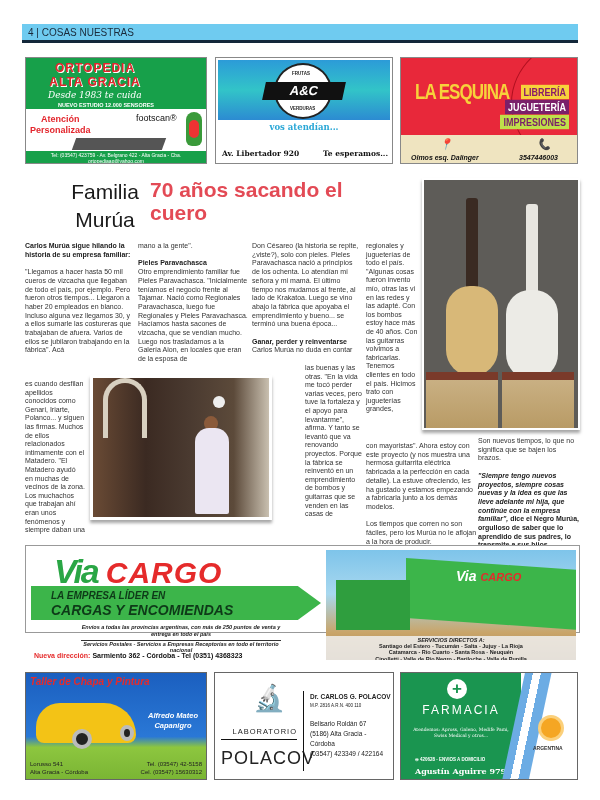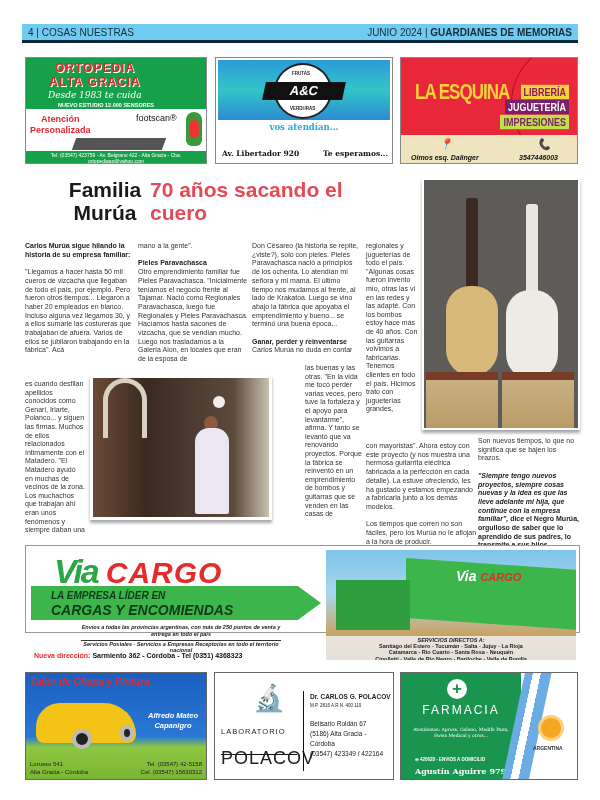--- a/index.html
+++ b/index.html
@@ -30,21 +30,21 @@
 #ad-ac .ve{position:absolute;left:74px;top:48px;font-size:4.5px;font-weight:bold}
 #ad-ac .slogan{position:absolute;left:0;top:64px;width:100%;text-align:center;color:#2aa7d6;font-family:"DejaVu Serif",serif;font-weight:bold;font-size:8.5px;line-height:11px}
 #ad-ac .bot{position:absolute;left:6px;top:91px;width:166px;display:flex;justify-content:space-between;font-family:"DejaVu Serif",serif;font-weight:bold;font-size:7.5px;color:#111}
 #ad-esq{left:400px;top:57px;width:178px;height:107px;background:#e8283a}
 #ad-esq .logo{position:absolute;left:14px;top:24px;font-weight:bold;font-size:17px;color:#f7d23b;letter-spacing:-1px;transform:scaleY(1.3)}
 #ad-esq .arc{position:absolute;left:110px;top:-20px;width:140px;height:130px;border-radius:50%;border:1px solid #b01020;background:#ea2a3c}
 #ad-esq .lb{position:absolute;right:8px;font-weight:bold;font-size:9px;padding:1px 3px;transform:scaleY(1.2)}
 #ad-esq .bot{position:absolute;left:0;top:77px;width:100%;height:30px;background:#efe4c0;font-size:7px;font-style:italic;font-weight:bold;color:#111}
 #ad-esq .pin,#ad-esq .ph{position:absolute;top:3px;font-size:11px}
 
-#t-fam{left:60px;top:178px;width:90px;font-weight:bold;font-size:21px;line-height:23px;text-align:center;color:#1a1a1a}
+#t-fam{left:60px;top:178px;width:90px;font-weight:normal;font-size:21px;line-height:28px;text-align:center;color:#1a1a1a}
 #t-main{left:150px;top:178px;width:220px;font-weight:bold;font-size:21px;line-height:23px;text-align:left;color:#e34a55}
 
 .col{font-size:7px;line-height:8.7px;color:#333;position:absolute}
 .col p{margin-bottom:8.7px}
 .col b{font-weight:bold;color:#222}
 .col .it{font-style:italic;font-weight:bold}
 
 #ph-shop{left:90px;top:375px;width:182px;height:145px;background:#fff;box-shadow:0 3px 3px rgba(0,0,0,.35);padding:3px}
 #ph-shop .in{width:100%;height:100%;background:linear-gradient(90deg,#6a4b35,#3b2a22 30%,#4a3a30 55%,#5c4a3a 80%,#c9c0b0);position:relative;overflow:hidden}
 #ph-shop .lady{position:absolute;left:102px;top:50px;width:34px;height:86px;background:#ebe6f2;border-radius:14px 14px 2px 2px}
@@ -75,21 +75,21 @@
 #ad-via .sd{position:absolute;left:0;top:86px;width:100%;background:rgba(240,240,240,.85);text-align:center;font-weight:bold;font-size:5.5px;line-height:6.2px;padding:1px}
 #ad-taller{left:25px;top:672px;width:182px;height:108px;background:linear-gradient(#1b5fbf,#2a78d6 60%,#8dc63f 70%,#7ab534);border:1px solid #666}
 #ad-taller .t{position:absolute;left:4px;top:3px;font-style:italic;font-weight:bold;font-size:10px;color:#e52b2b}
 #ad-taller .car{position:absolute;left:10px;top:30px;width:100px;height:40px;background:#f3c316;border-radius:30px 40px 10px 10px}
 #ad-taller .whl{position:absolute;width:20px;height:20px;background:#222;border-radius:50%;border:4px solid #bbb}
 #ad-taller .nm{position:absolute;left:112px;top:38px;width:70px;text-align:center;font-style:italic;font-weight:bold;font-size:7.5px;color:#fff;line-height:10px}
 #ad-taller .l{position:absolute;left:4px;top:87px;font-size:6px;color:#222;line-height:8px}
 #ad-taller .r{position:absolute;right:4px;top:87px;font-size:6px;color:#222;line-height:8px;text-align:right}
 #ad-lab{left:214px;top:672px;width:180px;height:108px;background:#fff;border:1px solid #666}
 #ad-lab .mic{position:absolute;left:38px;top:10px;font-size:26px;color:#111}
-#ad-lab .l1{position:absolute;left:6px;top:54px;width:76px;text-align:left;font-size:7.5px;letter-spacing:1px;border-bottom:1px solid #111;padding-bottom:18px}
+#ad-lab .l1{position:absolute;left:6px;top:54px;width:76px;text-align:right;font-size:7.5px;letter-spacing:1px;border-bottom:1px solid #111;padding-bottom:3px}
 #ad-lab .l2{position:absolute;left:6px;top:75px;width:76px;text-align:center;font-size:18px;letter-spacing:1px}
 #ad-lab .sep{position:absolute;left:88px;top:18px;width:1px;height:80px;background:#111}
 #ad-lab .dr{position:absolute;left:95px;top:20px;font-weight:bold;font-size:6.5px}
 #ad-lab .mp{position:absolute;left:95px;top:30px;font-size:4.5px}
 #ad-lab .ad2{position:absolute;left:95px;top:46px;font-size:6.5px;line-height:10px}
 #ad-far{left:400px;top:672px;width:178px;height:108px;background:#fff;border:1px solid #666;overflow:hidden}
 #ad-far .g{position:absolute;left:0;top:0;width:120px;height:108px;background:#1a9550}
 #ad-far .cross{position:absolute;left:46px;top:6px;width:20px;height:20px;border-radius:50%;background:#fff;color:#1a9550;font-weight:bold;font-size:17px;line-height:20px;text-align:center}
 #ad-far .nm{position:absolute;left:6px;top:30px;width:108px;text-align:center;font-size:12px;letter-spacing:2px;color:#fff}
 #ad-far .sub{position:absolute;left:6px;top:54px;width:108px;text-align:center;font-family:"DejaVu Serif",serif;font-size:4.5px;line-height:6px;color:#fff}
@@ -97,21 +97,20 @@
 #ad-far .adr{position:absolute;left:14px;top:93px;font-family:"DejaVu Serif",serif;font-weight:bold;font-size:8px;color:#fff}
 #ad-far .flag{position:absolute;left:112px;top:-5px;width:26px;height:125px;background:linear-gradient(90deg,#6cace4 30%,#fff 30%,#fff 60%,#6cace4 60%);transform:rotate(12deg)}
 #ad-far .sun{position:absolute;left:140px;top:45px;width:20px;height:20px;border-radius:50%;background:#f5a623;box-shadow:0 0 0 3px #fbd07b}
 #ad-far .ar{position:absolute;left:132px;top:72px;font-size:5px;font-weight:bold;color:#333}
 </style>
 </head>
 <body>
 
 <div id="hdr" class="abs">
   <span>4 | COSAS NUESTRAS</span>
-  <span class="r"><span>JUNIO 2024 |</span> <b>GUARDIANES DE MEMORIAS</b></span>
 </div>
 
 <div id="ad-orto" class="abs ad">
   <div class="t1">
       <div>ORTOPEDIA</div>
       <div>ALTA GRACIA</div>
     </div>
   <div class="t2">Desde 1983 te cuida</div>
   <div class="t3">NUEVO ESTUDIO 12.000 SENSORES</div>
   <div class="mid"></div>

